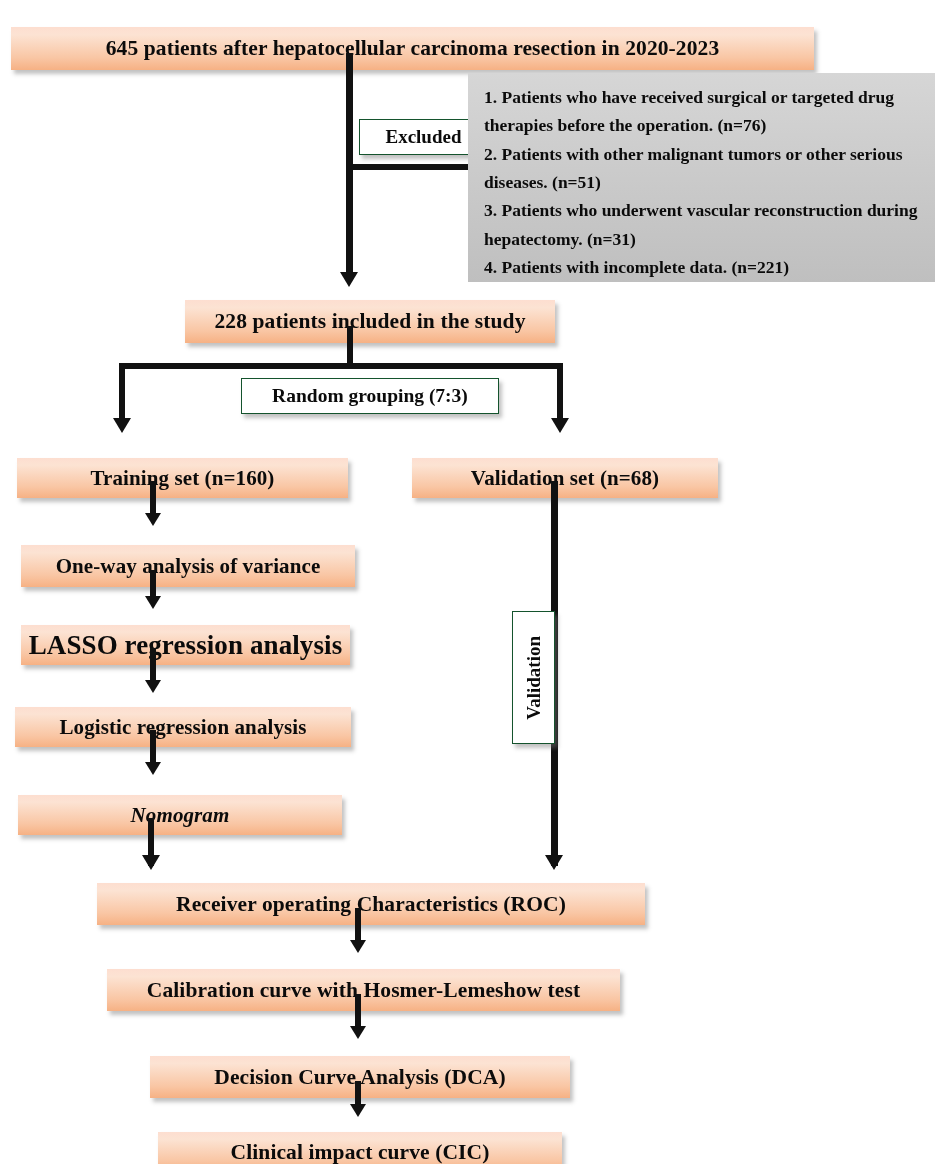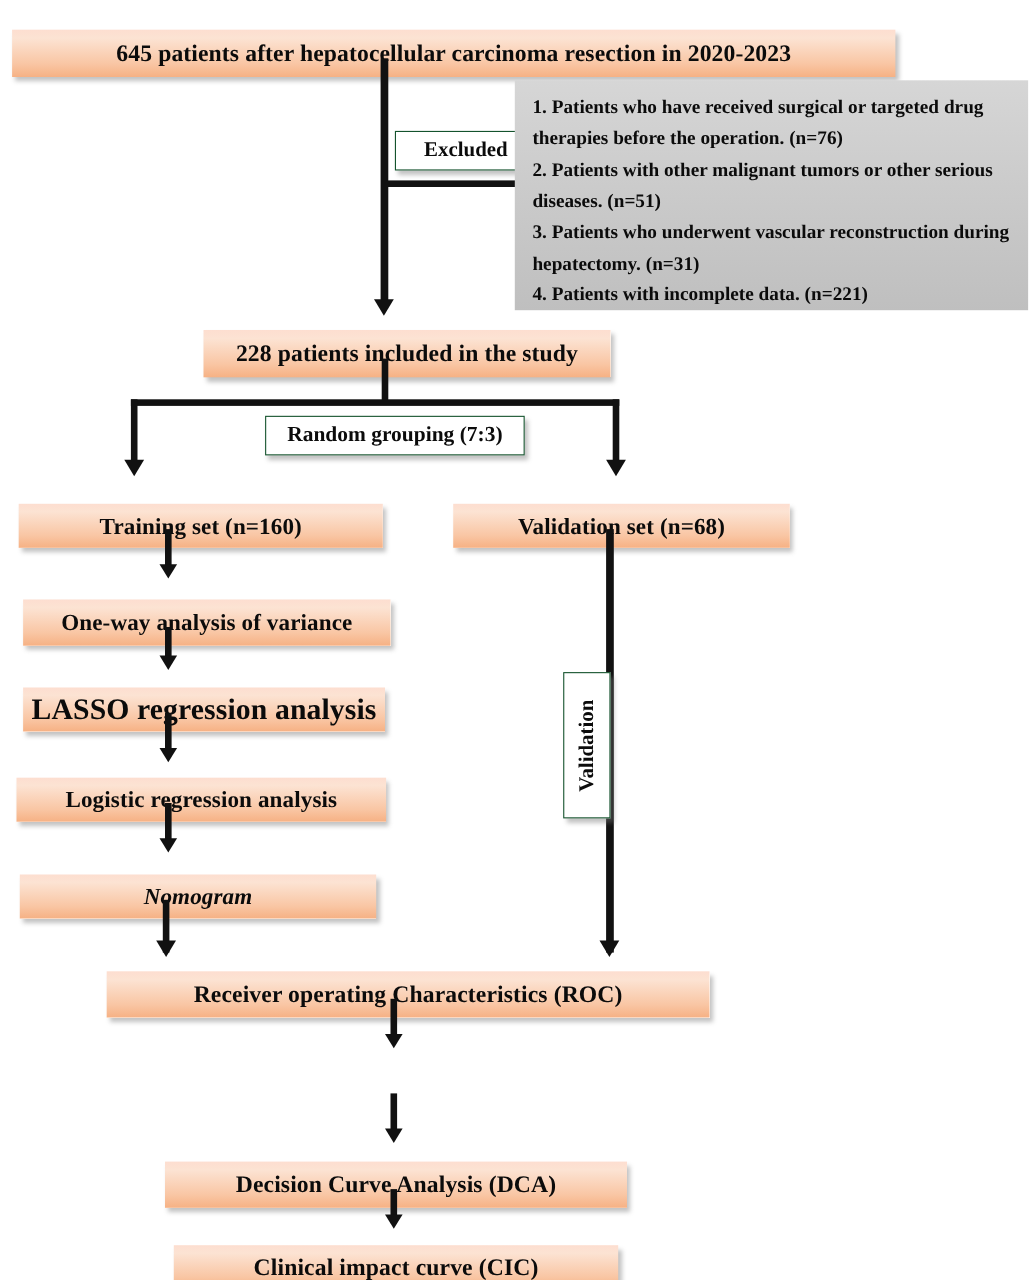--- a/index.html
+++ b/index.html
@@ -118,21 +118,21 @@
 
   <div class="vline" style="left:347px;top:326px;width:6px;height:41px;"></div>
   <div class="hline" style="left:119px;top:363px;width:444px;height:6px;"></div>
 
   <div class="vline" style="left:119px;top:363px;width:6px;height:60px;"></div>
   <div class="arrowhead" style="left:113px;top:418px;"></div>
 
   <div class="vline" style="left:557px;top:363px;width:6px;height:60px;"></div>
   <div class="arrowhead" style="left:551px;top:418px;"></div>
 
-  <div class="wbox" style="left:241px;top:378px;width:236px;height:36px;font-size:19.5px;">
+  <div class="wbox" style="left:241px;top:378px;width:258px;height:36px;font-size:19.5px;">
     <span>Random grouping (7:3)</span>
   </div>
 
   <div class="obox" style="left:17px;top:441px;width:331px;height:40px;font-size:21px;">
     <span>Training set (n=160)</span>
   </div>
 
   <div class="obox" style="left:412px;top:441px;width:306px;height:40px;font-size:21px;">
     <span>Validation set (n=68)</span>
   </div>
@@ -175,20 +175,23 @@
     <span>Validation</span>
   </div>
 
   <div class="obox" style="left:97px;top:866px;width:548px;height:42px;font-size:21.5px;">
     <span>Receiver operating Characteristics (ROC)</span>
   </div>
 
   <div class="vline" style="left:355px;top:908px;width:6px;height:38px;"></div>
   <div class="arrowhead small" style="left:350px;top:940px;"></div>
 
+  <div class="obox" style="left:107px;top:952px;width:513px;height:42px;font-size:21.5px;">
+    <span>Calibration curve with Hosmer-Lemeshow test</span>
+  </div>
 
   <div class="vline" style="left:355px;top:994px;width:6px;height:38px;"></div>
   <div class="arrowhead small" style="left:350px;top:1026px;"></div>
 
   <div class="obox" style="left:150px;top:1039px;width:420px;height:42px;font-size:21.5px;">
     <span>Decision Curve Analysis (DCA)</span>
   </div>
 
   <div class="vline" style="left:355px;top:1081px;width:6px;height:31px;"></div>
   <div class="arrowhead small" style="left:350px;top:1104px;"></div>

